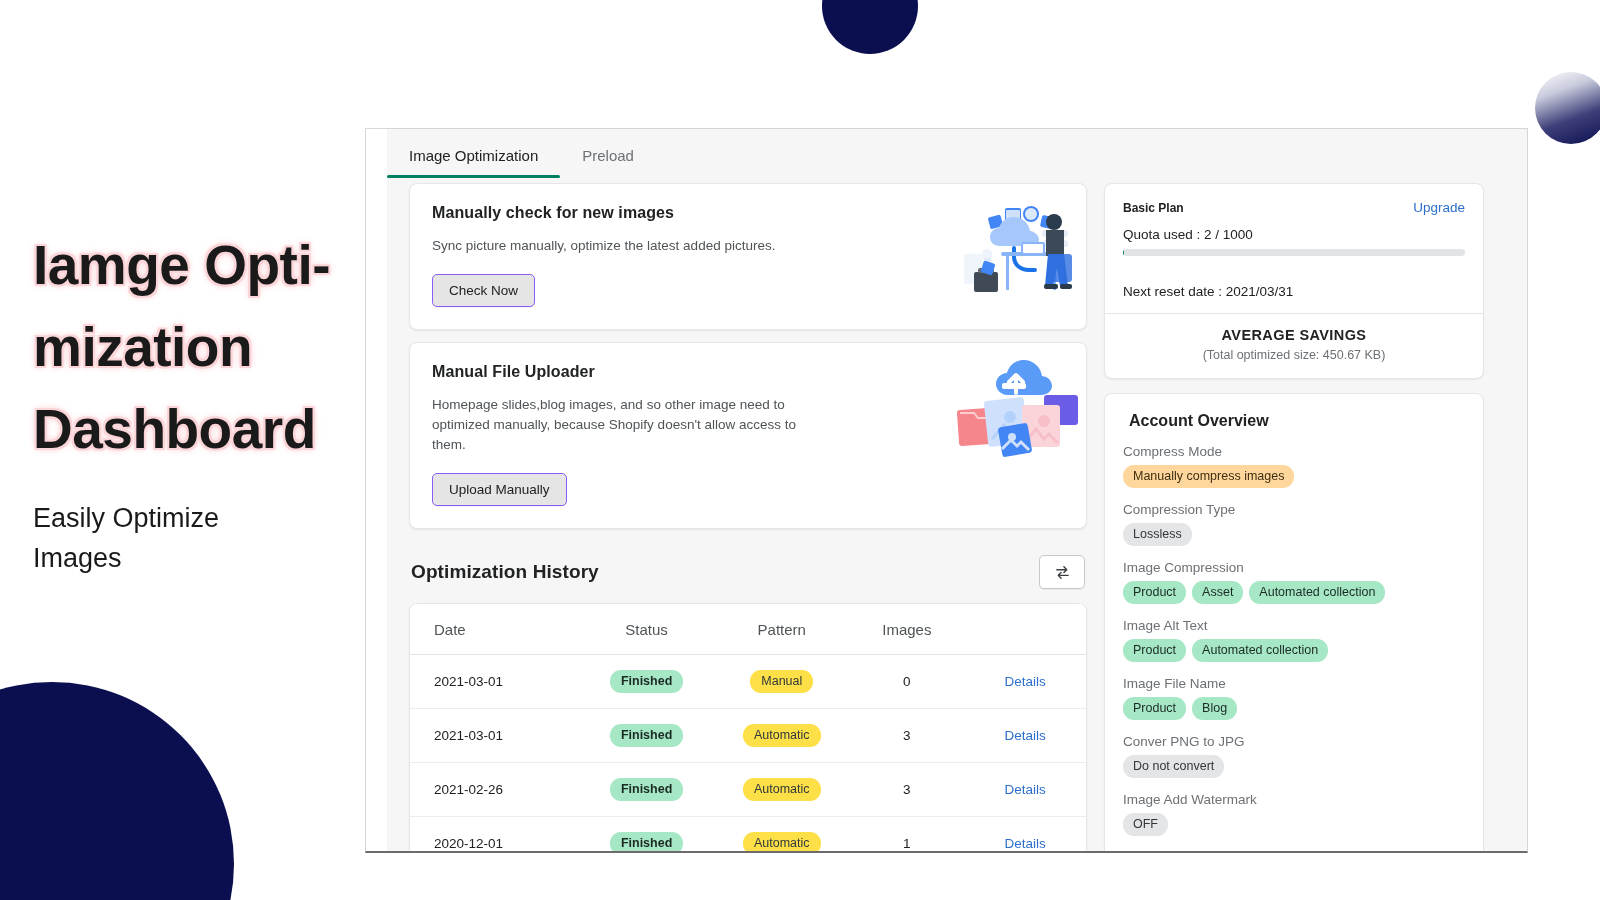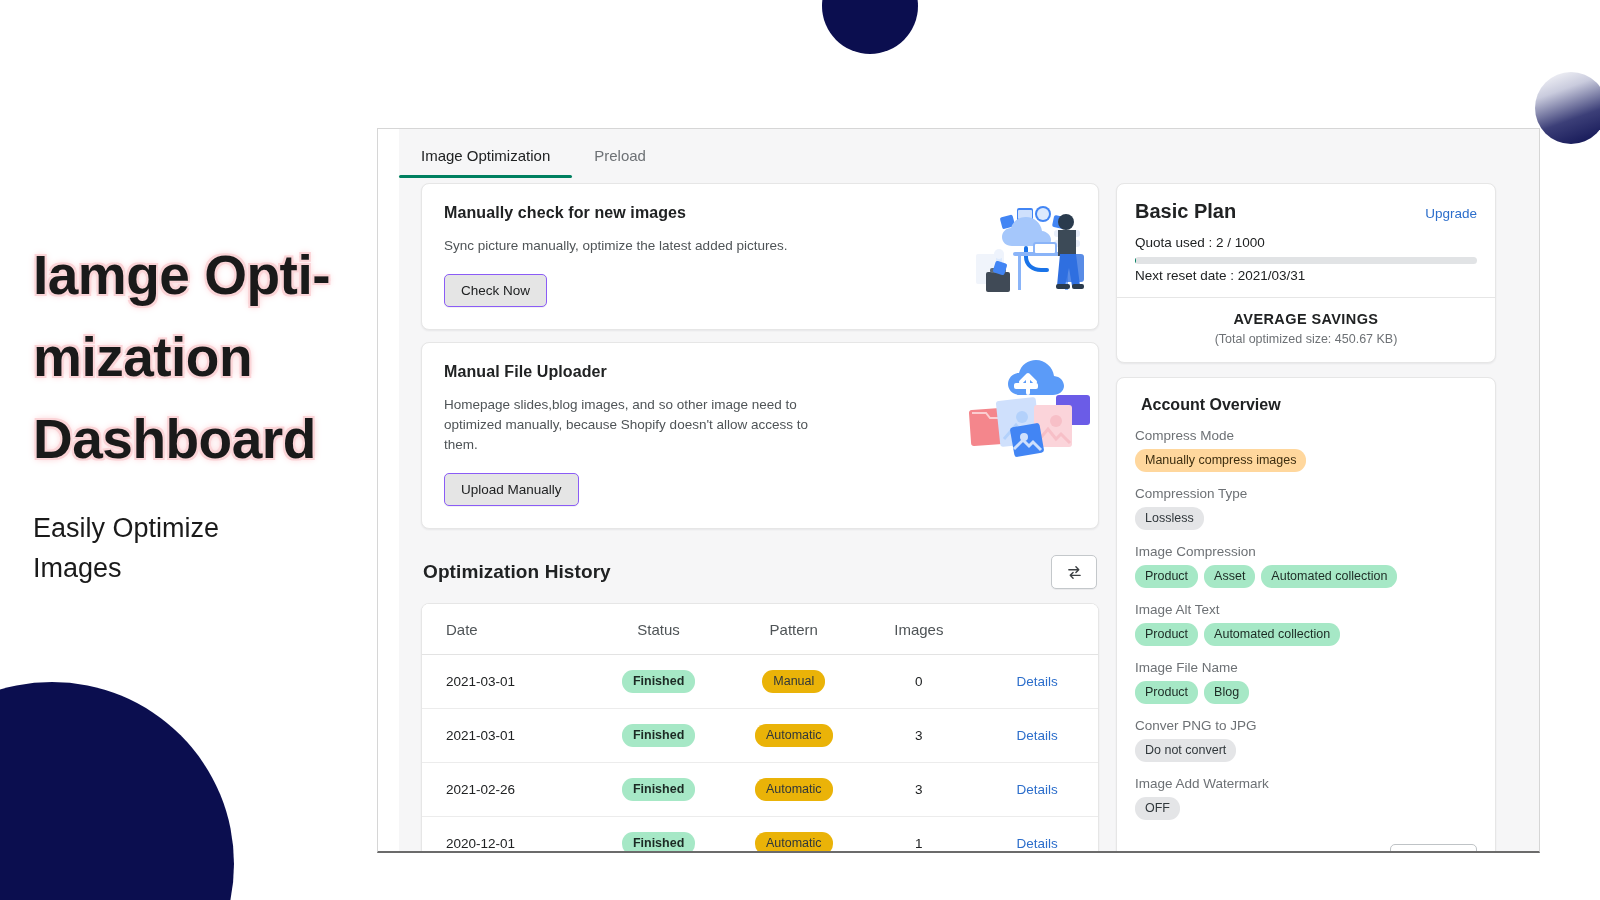--- a/index.html
+++ b/index.html
@@ -22,35 +22,35 @@
     width: 72px; height: 72px; border-radius: 50%;
     background: linear-gradient(160deg, #ffffff 0%, #c9cbdd 28%, #3c3f78 62%, #0b0e4f 100%);
   }
   .deco-circle-bottomleft {
     position: absolute; left: -130px; top: 682px;
     width: 364px; height: 364px; border-radius: 50%;
     background: #0b0e4f;
   }
 
   
-  .hero { position: absolute; left: 33px; top: 234px; width: 350px; }
+  .hero { position: absolute; left: 33px; top: 224px; width: 350px; }
   .hero-title {
     font-size: 55px; line-height: 82px; font-weight: 700;
     color: #1a1a1a; letter-spacing: -0.5px;
     text-shadow: 0 0 6px #fbd5d8, 0 0 10px #fbd5d8, 2px 2px 0 #fbd5d8, -2px -2px 0 #fbd5d8,
                  2px -2px 0 #fbd5d8, -2px 2px 0 #fbd5d8;
   }
   .hero-sub {
     margin-top: 28px;
     font-size: 27px; line-height: 40px; font-weight: 400; color: #1a1a1a;
   }
 
   
   .app-window {
-    position: absolute; left: 377px; top: 128px;
+    position: absolute; left: 365px; top: 128px;
     width: 1163px; height: 725px;
     background: #ffffff;
     border: 1px solid #d6d6d6;
     border-bottom: 2px solid #6b6b6b;
     overflow: hidden;
   }
   .app-inner {
     position: absolute; left: 21px; top: 0; right: 0; bottom: 0;
     background: #f6f6f7;
   }
@@ -119,36 +119,36 @@
     border-bottom: 1px solid #ececec; background: #fff;
   }
   table.hist tr td:first-child, table.hist tr th:first-child { text-align: left; padding-left: 24px; }
   .col-date { width: 25%; }
   .col-status { width: 20%; }
   .col-pattern { width: 20%; }
   .col-images { width: 17%; }
   .col-action { width: 18%; }
   .pill { display: inline-block; padding: 3px 11px; border-radius: 11px; font-size: 12.5px; line-height: 17px; }
   .pill-green { background: #a6e8c6; color: #1c2a24; font-weight: bold; }
-  .pill-grey { background: #eab308; color: #30373b; }
+  .pill-grey { background: #fde047; color: #30373b; }
   .link { color: #2c6ecb; font-size: 13.5px; text-align: right; }
 
   .table-wrap { border: 1px solid #e6e6e6; border-radius: 8px; overflow: hidden; background: #fff;
                 box-shadow: 0 1px 2px rgba(22,29,37,0.07); }
 
   
   .plan-card { padding: 0; overflow: hidden; }
   .plan-top { padding: 16px 18px 14px 18px; }
   .plan-row { display: flex; align-items: baseline; justify-content: space-between; }
-  .plan-name { font-size: 20px; font-weight: 600; color: #202223; }
+  .plan-name { font-size: 12px; font-weight: 600; color: #202223; }
   .upgrade { font-size: 13.5px; color: #2c6ecb; }
   .quota { margin-top: 12px; font-size: 13.5px; color: #202223; }
   .bar { margin-top: 7px; height: 7px; border-radius: 4px; background: #e1e3e5; overflow: hidden; }
   .bar > i { display: block; height: 100%; width: 0.2%; background: #008060; }
-  .reset { margin-top: 4px; font-size: 13.5px; color: #202223; }
+  .reset { margin-top: 28px; font-size: 13.5px; color: #202223; }
   .plan-div { height: 1px; background: #e6e6e6; }
   .savings { padding: 13px 10px 16px 10px; text-align: center; }
   .savings-title { font-size: 14.5px; font-weight: 600; color: #202223; letter-spacing: .4px; }
   .savings-sub { margin-top: 5px; font-size: 12.5px; color: #6d7175; }
 
   .acct-card { margin-top: 14px; padding: 18px 18px 16px 18px; position: relative; min-height: 470px; }
   .acct-title { font-size: 16px; font-weight: 600; color: #202223; padding-left: 6px; }
   .acct-group { margin-top: 14px; }
   .acct-label { font-size: 13.5px; color: #6d7175; }
   .tagrow { margin-top: 6px; display: flex; flex-wrap: wrap; gap: 6px; }

